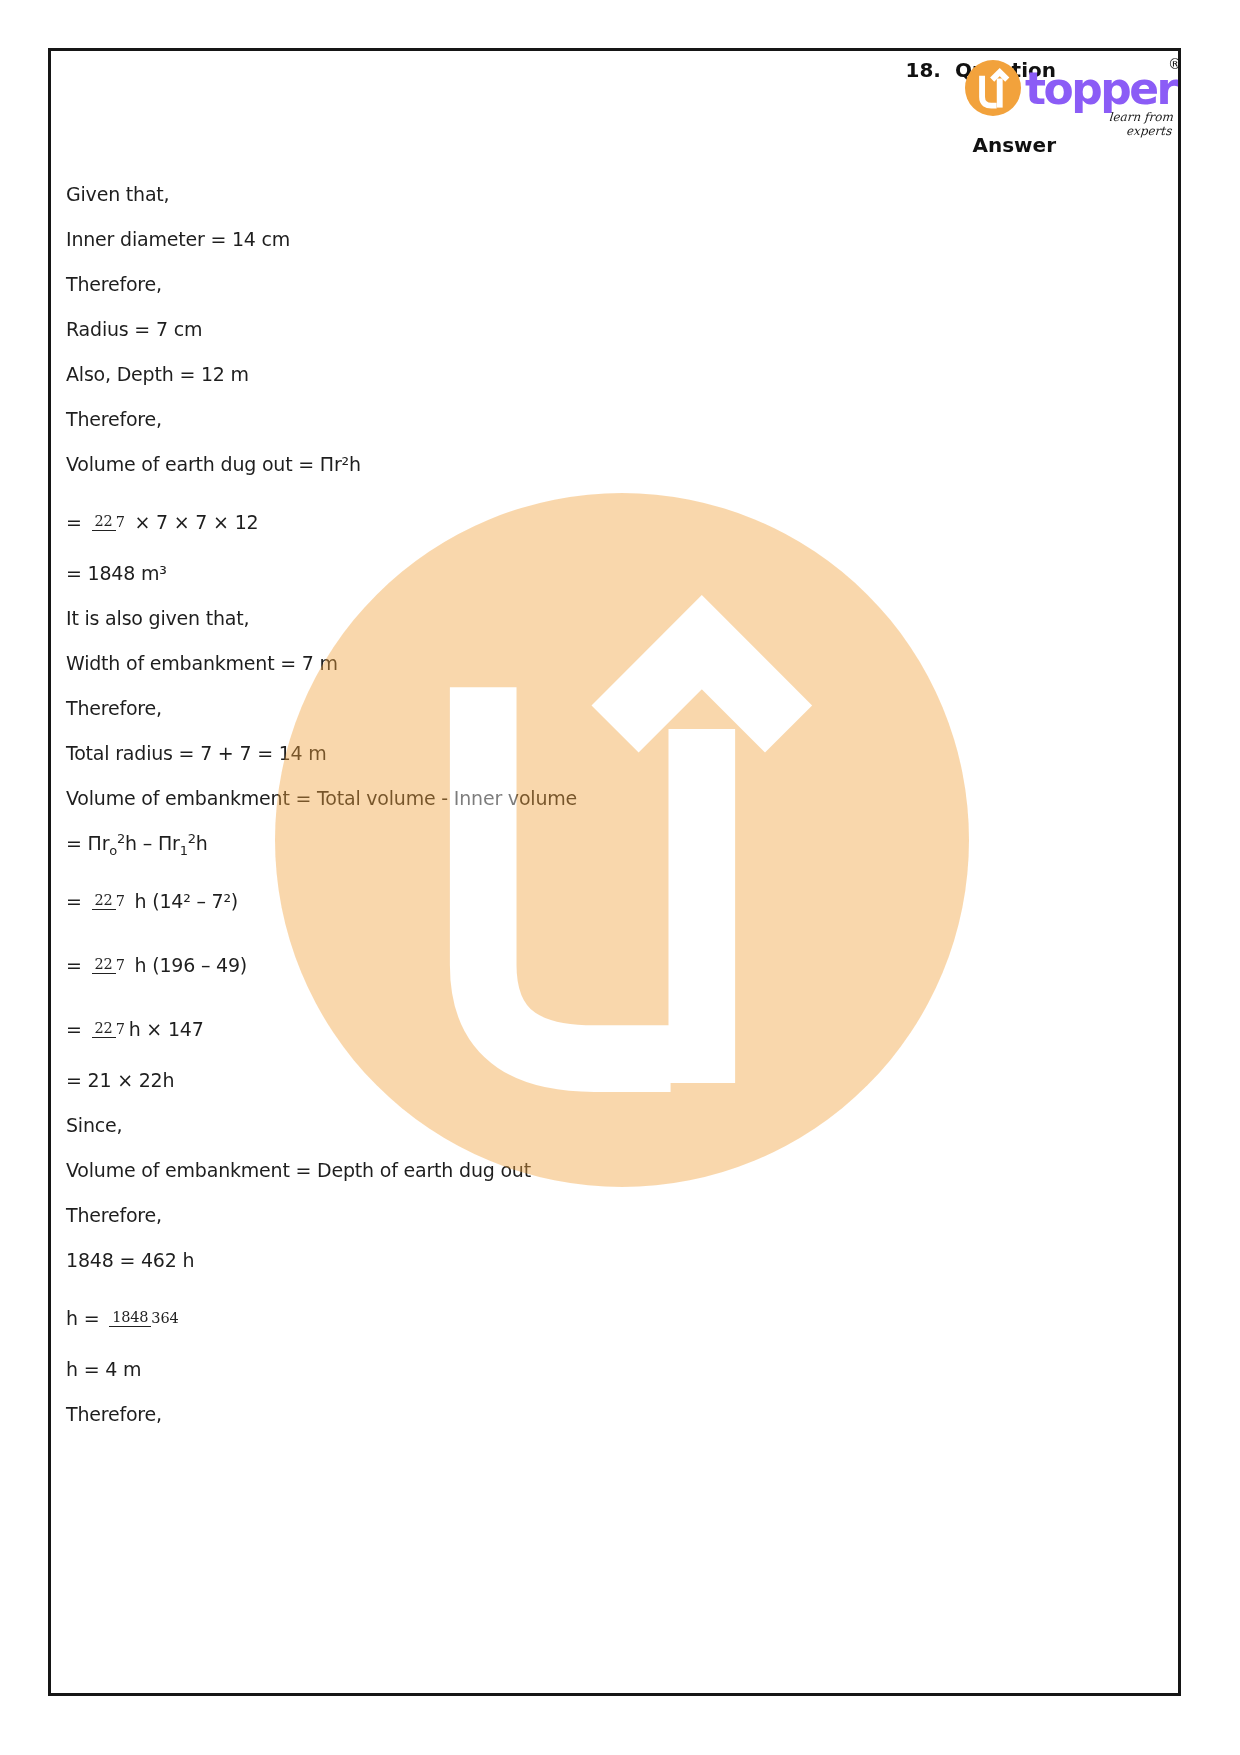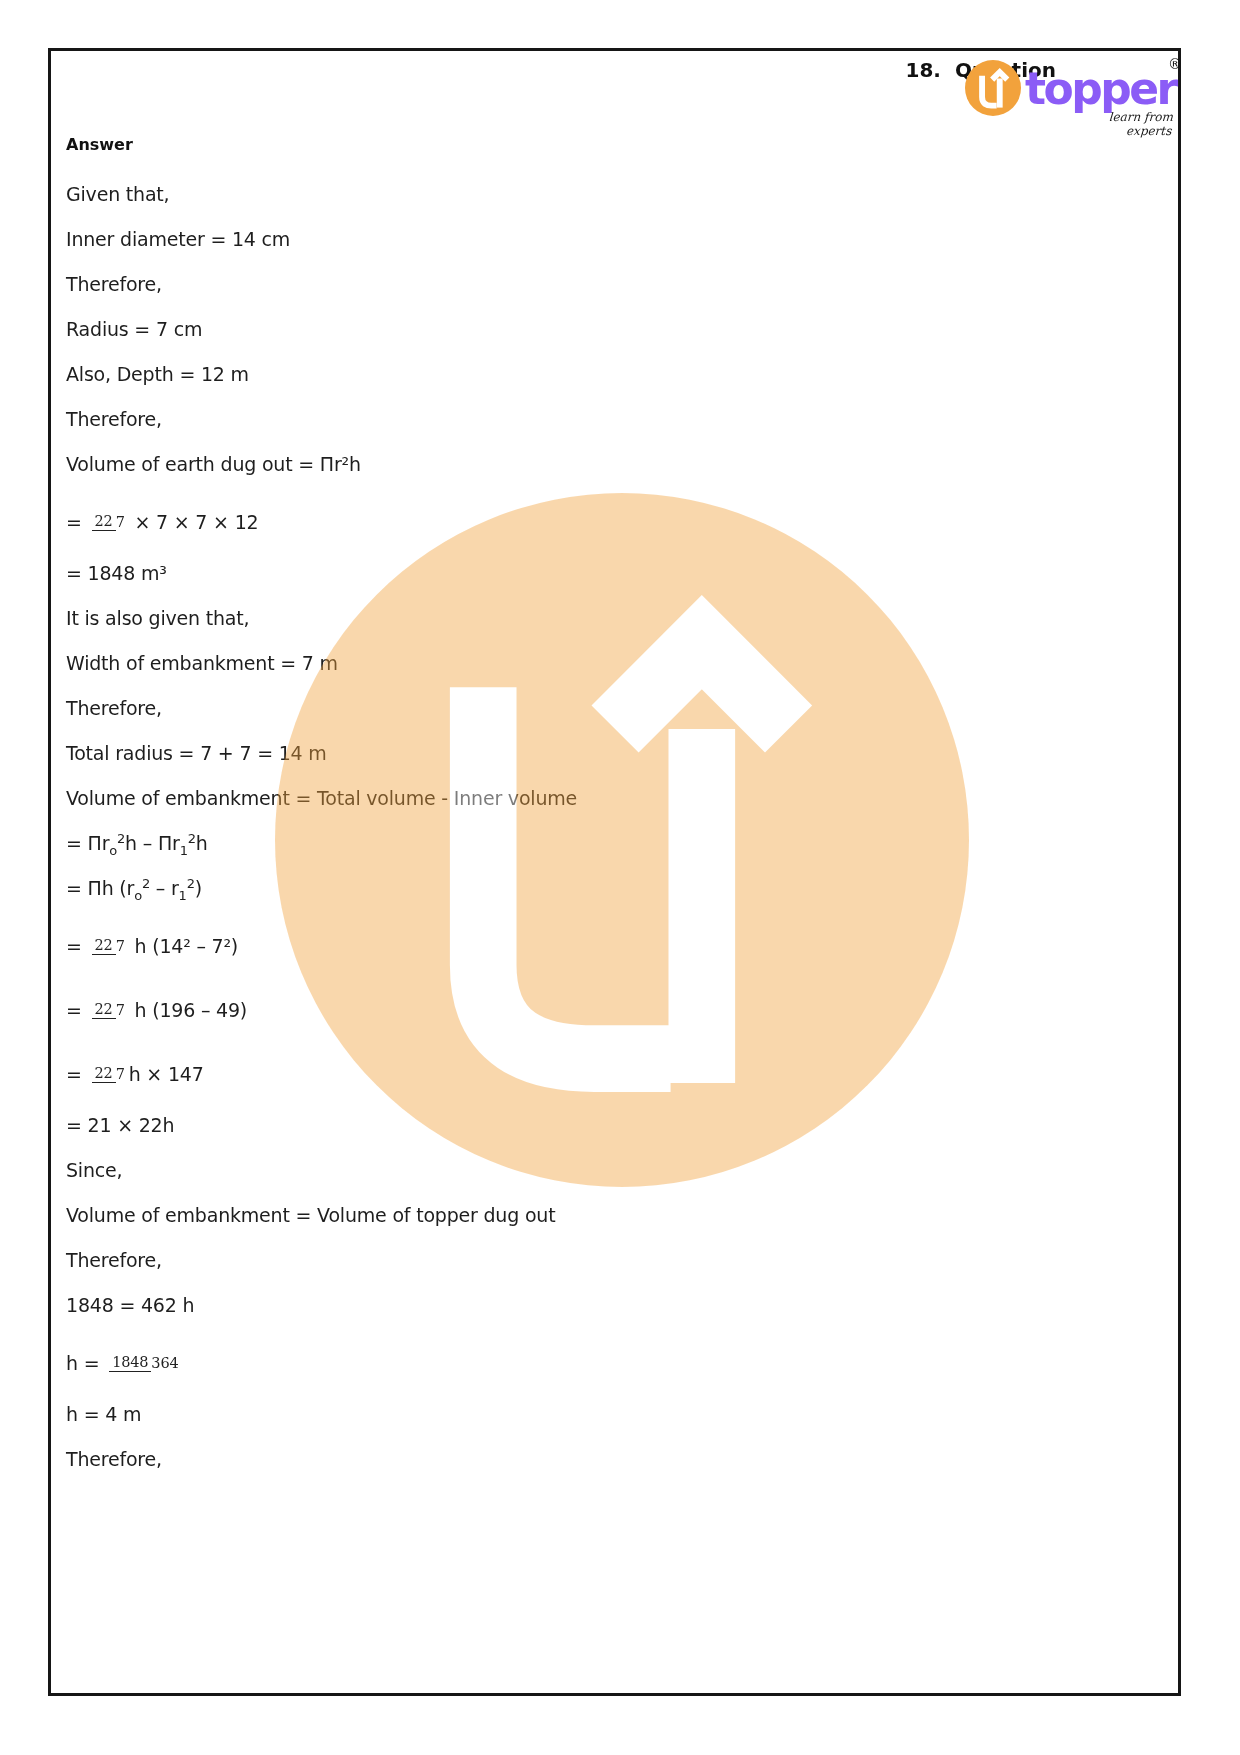--- a/index.html
+++ b/index.html
@@ -1,20 +1,20 @@
 <!DOCTYPE html>
 <html><head>
 <meta charset="utf-8">
 <style>
   html,body{margin:0;padding:0;background:#ffffff;}
   body{width:1240px;height:1755px;position:relative;font-family:"DejaVu Sans",sans-serif;overflow:hidden;}
   .frame{position:absolute;left:48px;top:48px;width:1133px;height:1648px;border:3px solid #161616;background:#ffffff;box-sizing:border-box;}
   .content{position:absolute;left:66px;top:58px;width:990px;color:#1e1e1e;}
   .q-title{font-weight:bold;font-size:20px;line-height:24px;color:#111;white-space:pre;margin:0 0 51px 0;text-align:right;}
-  .answer-heading{font-weight:bold;font-size:16px;line-height:24px;color:#111;margin:0 0 26px 0;}
+  .answer-heading{font-weight:bold;font-size:20px;line-height:24px;color:#111;margin:0 0 26px 0;text-align:right;}
   .line{font-size:19px;line-height:23px;margin:0 0 22px 0;white-space:pre-wrap;letter-spacing:-0.2px;}
   .line.has-frac{height:48px;display:flex;align-items:center;margin:0 0 16px 0;}
   .frac{display:inline-flex;align-items:center;font-family:"DejaVu Serif",serif;font-size:14.5px;line-height:1.15;margin:0 4px;vertical-align:middle;color:#222;}
   .frac .num{padding:0 3px 1px 3px;border-bottom:1.6px solid #222;}
   .frac .den{padding-top:1px;}
   .sub{font-size:13px;vertical-align:-5px;line-height:0;}
   .sup{font-size:13px;vertical-align:7px;line-height:0;}
   .logo{position:absolute;left:965px;top:58px;width:225px;height:70px;}
   .logo-circle-svg{position:absolute;left:0;top:2px;width:56px;height:56px;}
   .logo-word{position:absolute;left:60px;top:6px;font-size:44px;line-height:50px;font-weight:bold;letter-spacing:-2.5px;color:#8b5cf6;}
@@ -39,27 +39,26 @@
       <div class="line">Therefore,</div>
       <div class="line">Volume of earth dug out = Πr²h</div>
       <div class="line has-frac">= <span class="frac"><span class="num">22</span><span class="den">7</span></span> × 7 × 7 × 12</div>
       <div class="line">= 1848 m³</div>
       <div class="line">It is also given that,</div>
       <div class="line">Width of embankment = 7 m</div>
       <div class="line">Therefore,</div>
       <div class="line">Total radius = 7 + 7 = 14 m</div>
       <div class="line">Volume of embankment = Total volume - Inner volume</div>
       <div class="line">= Πr<span class="sub">o</span><span class="sup">2</span>h – Πr<span class="sub">1</span><span class="sup">2</span>h</div>
-      <div class="line">= Πh (r<span class="sub">o</span><span class="sup">2</span> – r<span class="sub">1</span><span class="sup">2</span>)</div>
       <div class="line has-frac">= <span class="frac"><span class="num">22</span><span class="den">7</span></span> h (14² – 7²)</div>
       <div class="line has-frac">= <span class="frac"><span class="num">22</span><span class="den">7</span></span> h (196 – 49)</div>
       <div class="line has-frac">= <span class="frac"><span class="num">22</span><span class="den">7</span></span>h × 147</div>
       <div class="line">= 21 × 22h</div>
       <div class="line">Since,</div>
-      <div class="line">Volume of embankment = Volume of topper dug out</div>
+      <div class="line">Volume of embankment = Depth of earth dug out</div>
       <div class="line">Therefore,</div>
       <div class="line">1848 = 462 h</div>
       <div class="line has-frac">h = <span class="frac"><span class="num">1848</span><span class="den">364</span></span></div>
       <div class="line">h = 4 m</div>
       <div class="line">Therefore,</div>
     </div>
 </div>
 
 <div class="logo">
   <svg class="logo-circle-svg" viewBox="0 0 100 100">

